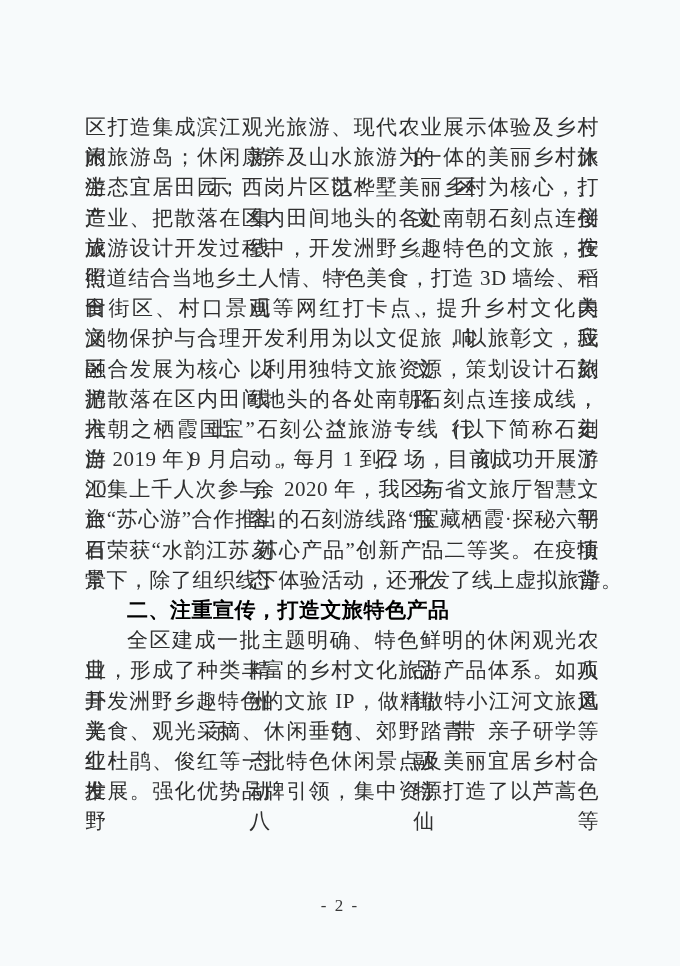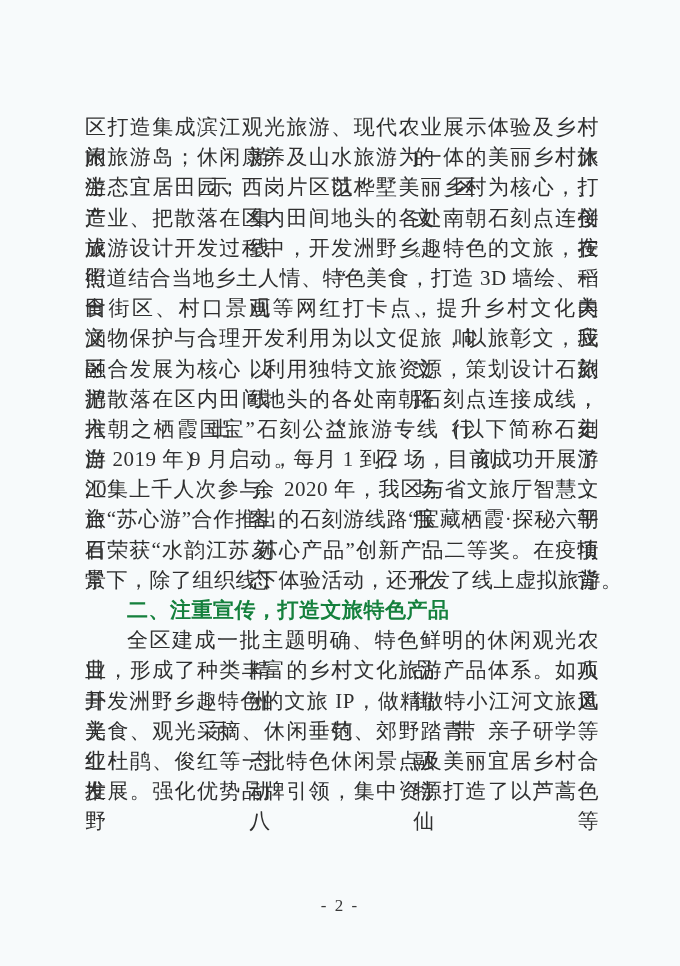--- a/index.html
+++ b/index.html
@@ -37,21 +37,21 @@
     white-space: normal;
     text-align: justify;
     text-align-last: justify;
   }
   .line.indent {
     text-indent: 42px;
   }
   .line.heading {
     font-family: "Liberation Sans", "DejaVu Sans", sans-serif;
     font-weight: 700;
-    color: #15803d;
+    color: #000000;
     text-indent: 42px;
     white-space: nowrap;
     text-align: left;
     text-align-last: left;
   }
   .footer {
     position: absolute;
     left: 0;
     right: 0;
     top: 896px;

